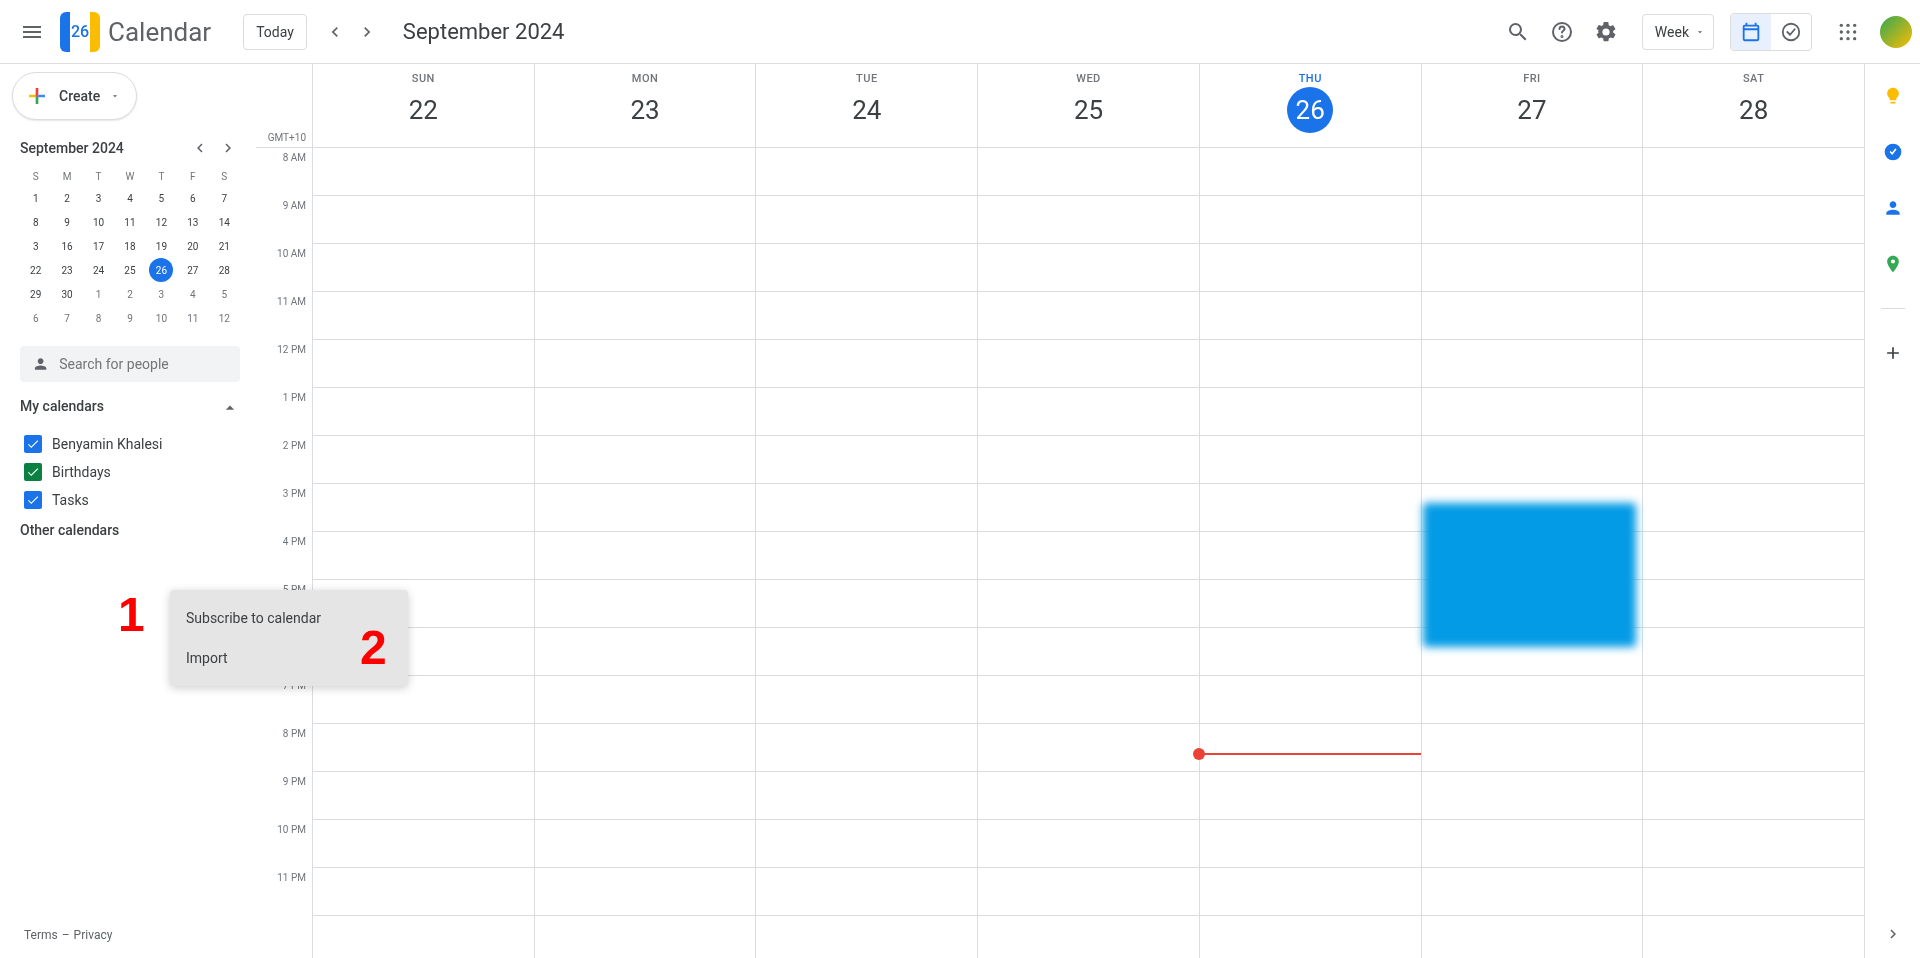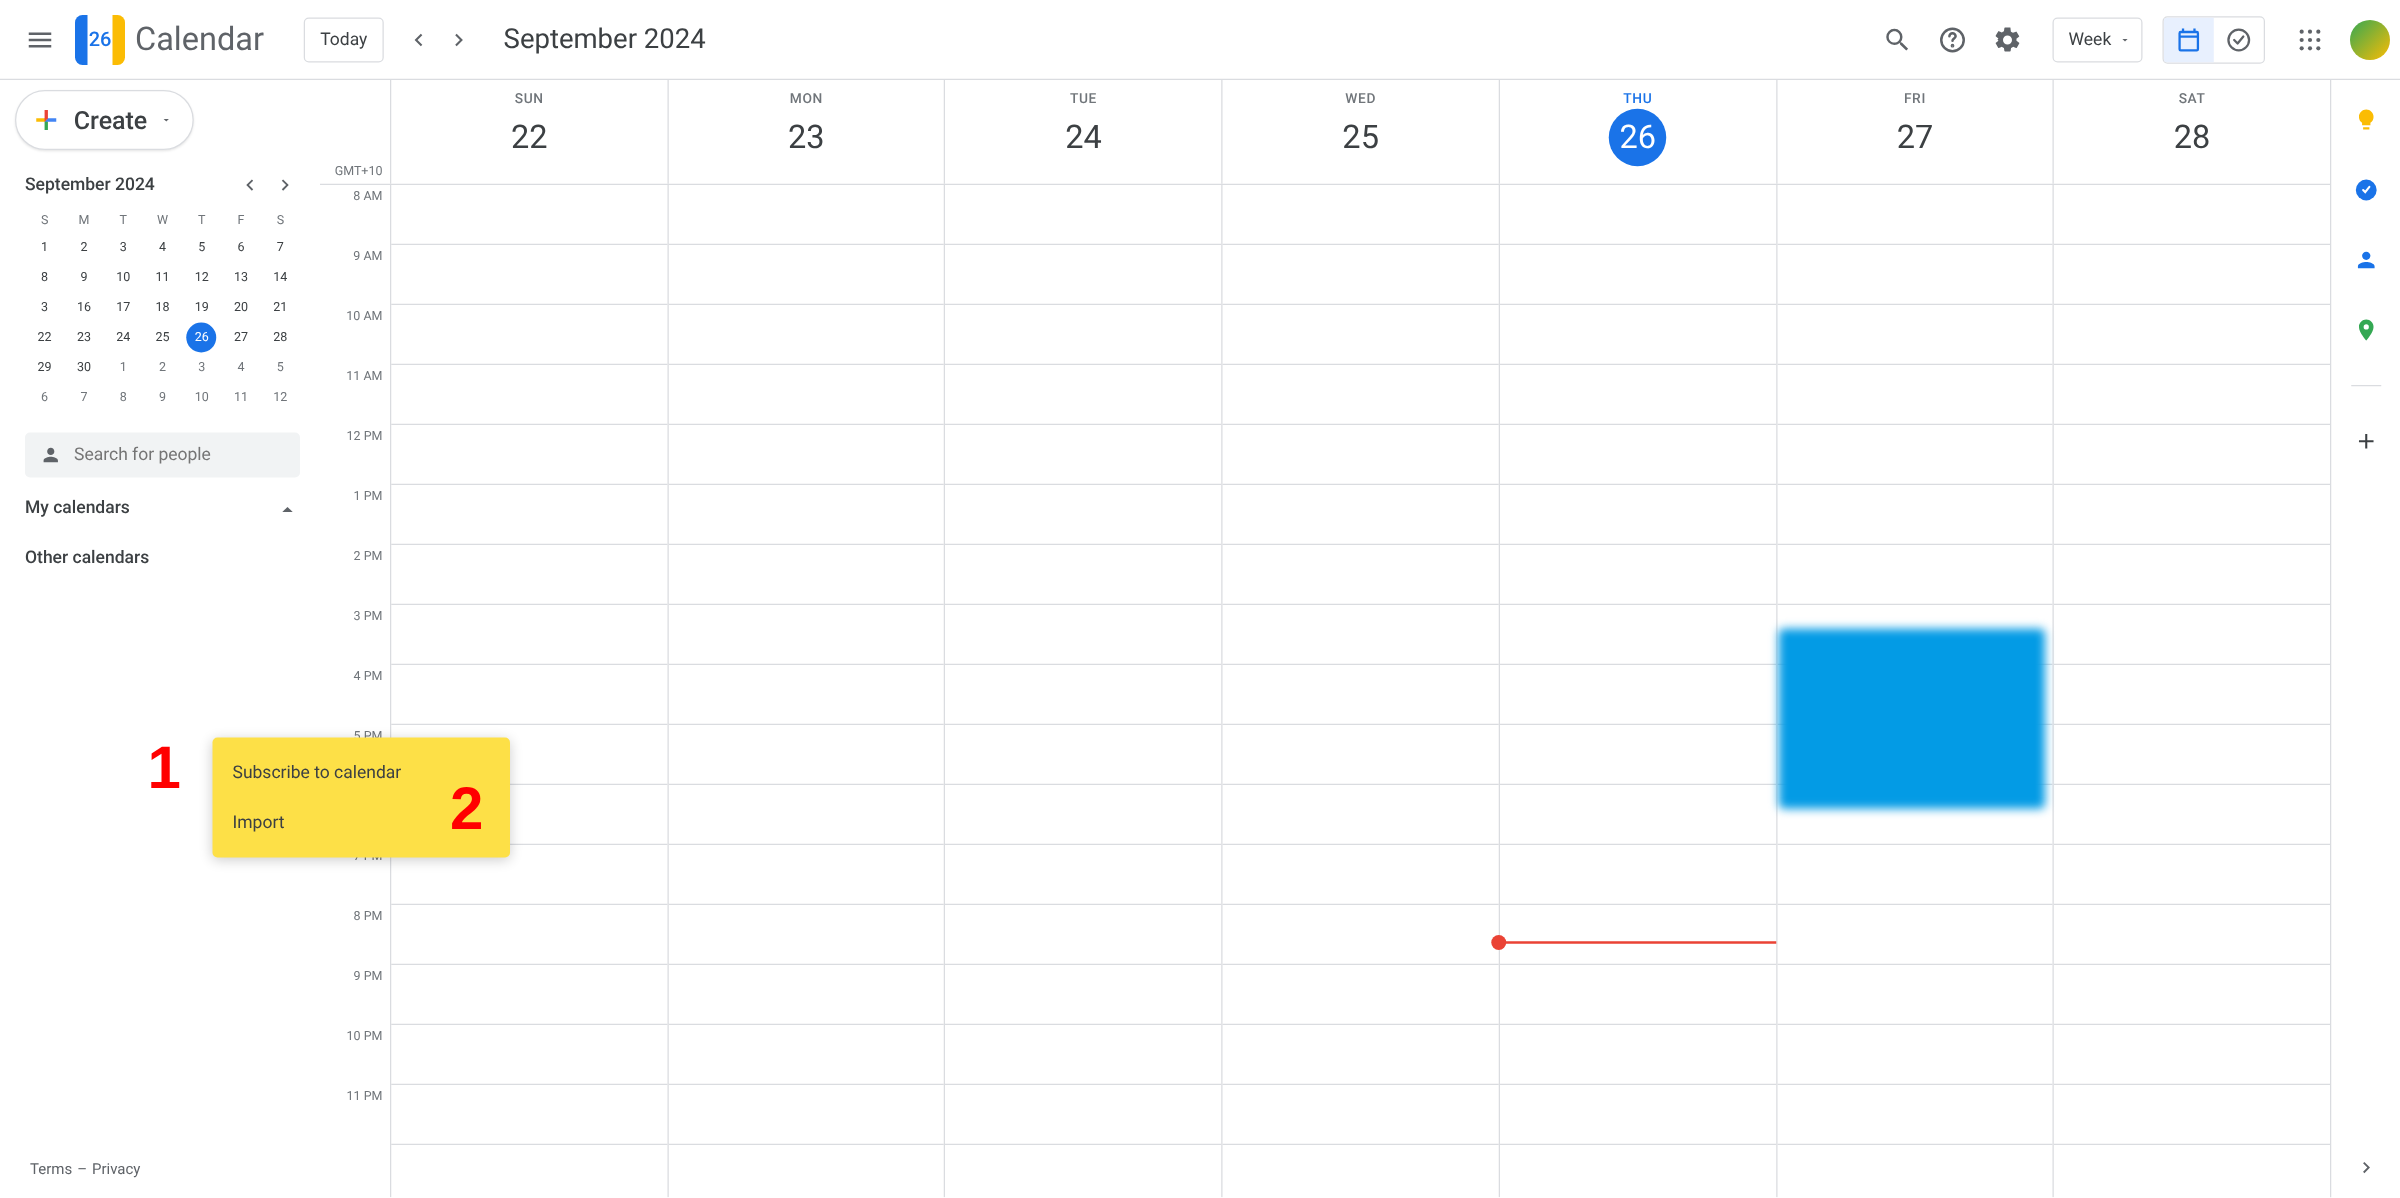--- a/index.html
+++ b/index.html
@@ -26,21 +26,21 @@
   .toggle-item { width: 40px; height: 36px; display: flex; align-items: center; justify-content: center; cursor: pointer; }
   .toggle-item.active { background: #e8f0fe; }
   .toggle-item.active svg { fill: #1a73e8; }
   .avatar { width: 32px; height: 32px; border-radius: 50%; background: linear-gradient(135deg, #34a853, #fbbc04); margin-left: 8px; cursor: pointer; }
 
   
   .body { display: flex; height: calc(100% - 64px); }
   .sidebar { width: 256px; padding: 8px 8px 8px 12px; position: relative; display: flex; flex-direction: column; }
   .create-btn { display: inline-flex; align-items: center; gap: 10px; height: 48px; padding: 0 16px 0 12px; border: 1px solid #dadce0; border-radius: 24px; box-shadow: 0 1px 2px rgba(0,0,0,.1); background: #fff; cursor: pointer; margin-bottom: 16px; width: fit-content; }
   .create-plus { width: 24px; height: 24px; }
-  .create-text { font-size: 20px; color: #3c4043; font-weight: 500; }
+  .create-text { font-size: 14px; color: #3c4043; font-weight: 500; }
   
   .mini-cal { padding: 0 8px; }
   .mini-head { display: flex; align-items: center; justify-content: space-between; margin-bottom: 6px; }
   .mini-title { font-size: 14px; color: #3c4043; font-weight: 500; }
   .mini-nav { display: flex; gap: 4px; }
   .mini-arrow { width: 24px; height: 24px; display: flex; align-items: center; justify-content: center; cursor: pointer; color: #5f6368; }
   .mini-grid { display: grid; grid-template-columns: repeat(7, 1fr); text-align: center; }
   .mini-grid .dow { font-size: 10px; color: #70757a; height: 20px; display: flex; align-items: center; justify-content: center; }
   .mini-grid .day { font-size: 10px; color: #3c4043; height: 24px; display: flex; align-items: center; justify-content: center; cursor: pointer; }
   .mini-grid .day.fade { color: #70757a; }
@@ -59,21 +59,21 @@
   .cal-check.blue2 { background: #1a73e8; }
   .cal-name { font-size: 14px; color: #3c4043; }
   
   .footer-links { padding: 8px 12px; font-size: 12px; color: #5f6368; display: flex; gap: 4px; margin-top: auto; }
   .footer-links span { cursor: pointer; }
   
   
   .anno { position: absolute; font-size: 48px; font-weight: bold; color: #ff0000; font-family: Arial; pointer-events: none; z-index: 100; }
   
   
-  .ctx-menu { position: absolute; left: 170px; top: 590px; width: 238px; background: #fde047; border-radius: 4px; box-shadow: 0 2px 10px rgba(0,0,0,.2); padding: 8px 0; z-index: 50; }
+  .ctx-menu { position: absolute; left: 170px; top: 590px; width: 238px; background: #e5e5e5; border-radius: 4px; box-shadow: 0 2px 10px rgba(0,0,0,.2); padding: 8px 0; z-index: 50; }
   .ctx-item { height: 40px; display: flex; align-items: center; padding: 0 16px; font-size: 14px; color: #3c4043; cursor: pointer; }
 
   
   .main { flex: 1; display: flex; position: relative; }
   .grid-wrap { flex: 1; display: flex; flex-direction: column; }
   .day-header { display: flex; height: 84px; border-bottom: 1px solid #dadce0; }
   .tz-col { width: 56px; display: flex; align-items: flex-end; justify-content: flex-end; padding: 0 6px 4px 0; font-size: 10px; color: #70757a; }
   .day-col-head { flex: 1; text-align: center; padding-top: 8px; border-left: 1px solid #dadce0; }
   .day-col-head:first-of-type { border-left: none; }
   .dow-label { font-size: 11px; color: #70757a; font-weight: 500; letter-spacing: .5px; }
@@ -276,20 +276,46 @@
       <input placeholder="Search for people" style="">
     </div>
 
     <div class="cal-section">
       <div class="cal-sec-head">
         <span class="cal-sec-title">My calendars</span>
         <svg width="20" height="20" viewBox="0 0 24 24" fill="#5f6368">
             <path d="M7 14l5-5 5 5z"></path>
           </svg>
       </div>
+      <div id="cal-list">
+          <div class="cal-item">
+            <div class="cal-check blue">
+              <svg width="14" height="14" viewBox="0 0 24 24" fill="#fff">
+                <path d="M9 16.17L4.83 12l-1.42 1.41L9 19 21 7l-1.41-1.41z"></path>
+              </svg>
+            </div>
+            <span class="cal-name">Benyamin Khalesi</span>
+          </div>
+          <div class="cal-item">
+            <div class="cal-check green">
+              <svg width="14" height="14" viewBox="0 0 24 24" fill="#fff">
+                <path d="M9 16.17L4.83 12l-1.42 1.41L9 19 21 7l-1.41-1.41z"></path>
+              </svg>
+            </div>
+            <span class="cal-name">Birthdays</span>
+          </div>
+          <div class="cal-item">
+            <div class="cal-check blue2">
+              <svg width="14" height="14" viewBox="0 0 24 24" fill="#fff">
+                <path d="M9 16.17L4.83 12l-1.42 1.41L9 19 21 7l-1.41-1.41z"></path>
+              </svg>
+            </div>
+            <span class="cal-name">Tasks</span>
+          </div>
+        </div>
     </div>
 
     <div class="cal-section" style="padding-top:0">
       <div class="cal-sec-head">
         <span class="cal-sec-title">Other calendars</span>
       </div>
     </div>
 
     <div class="anno" style="left:118px; top:523px;">1</div>
 

